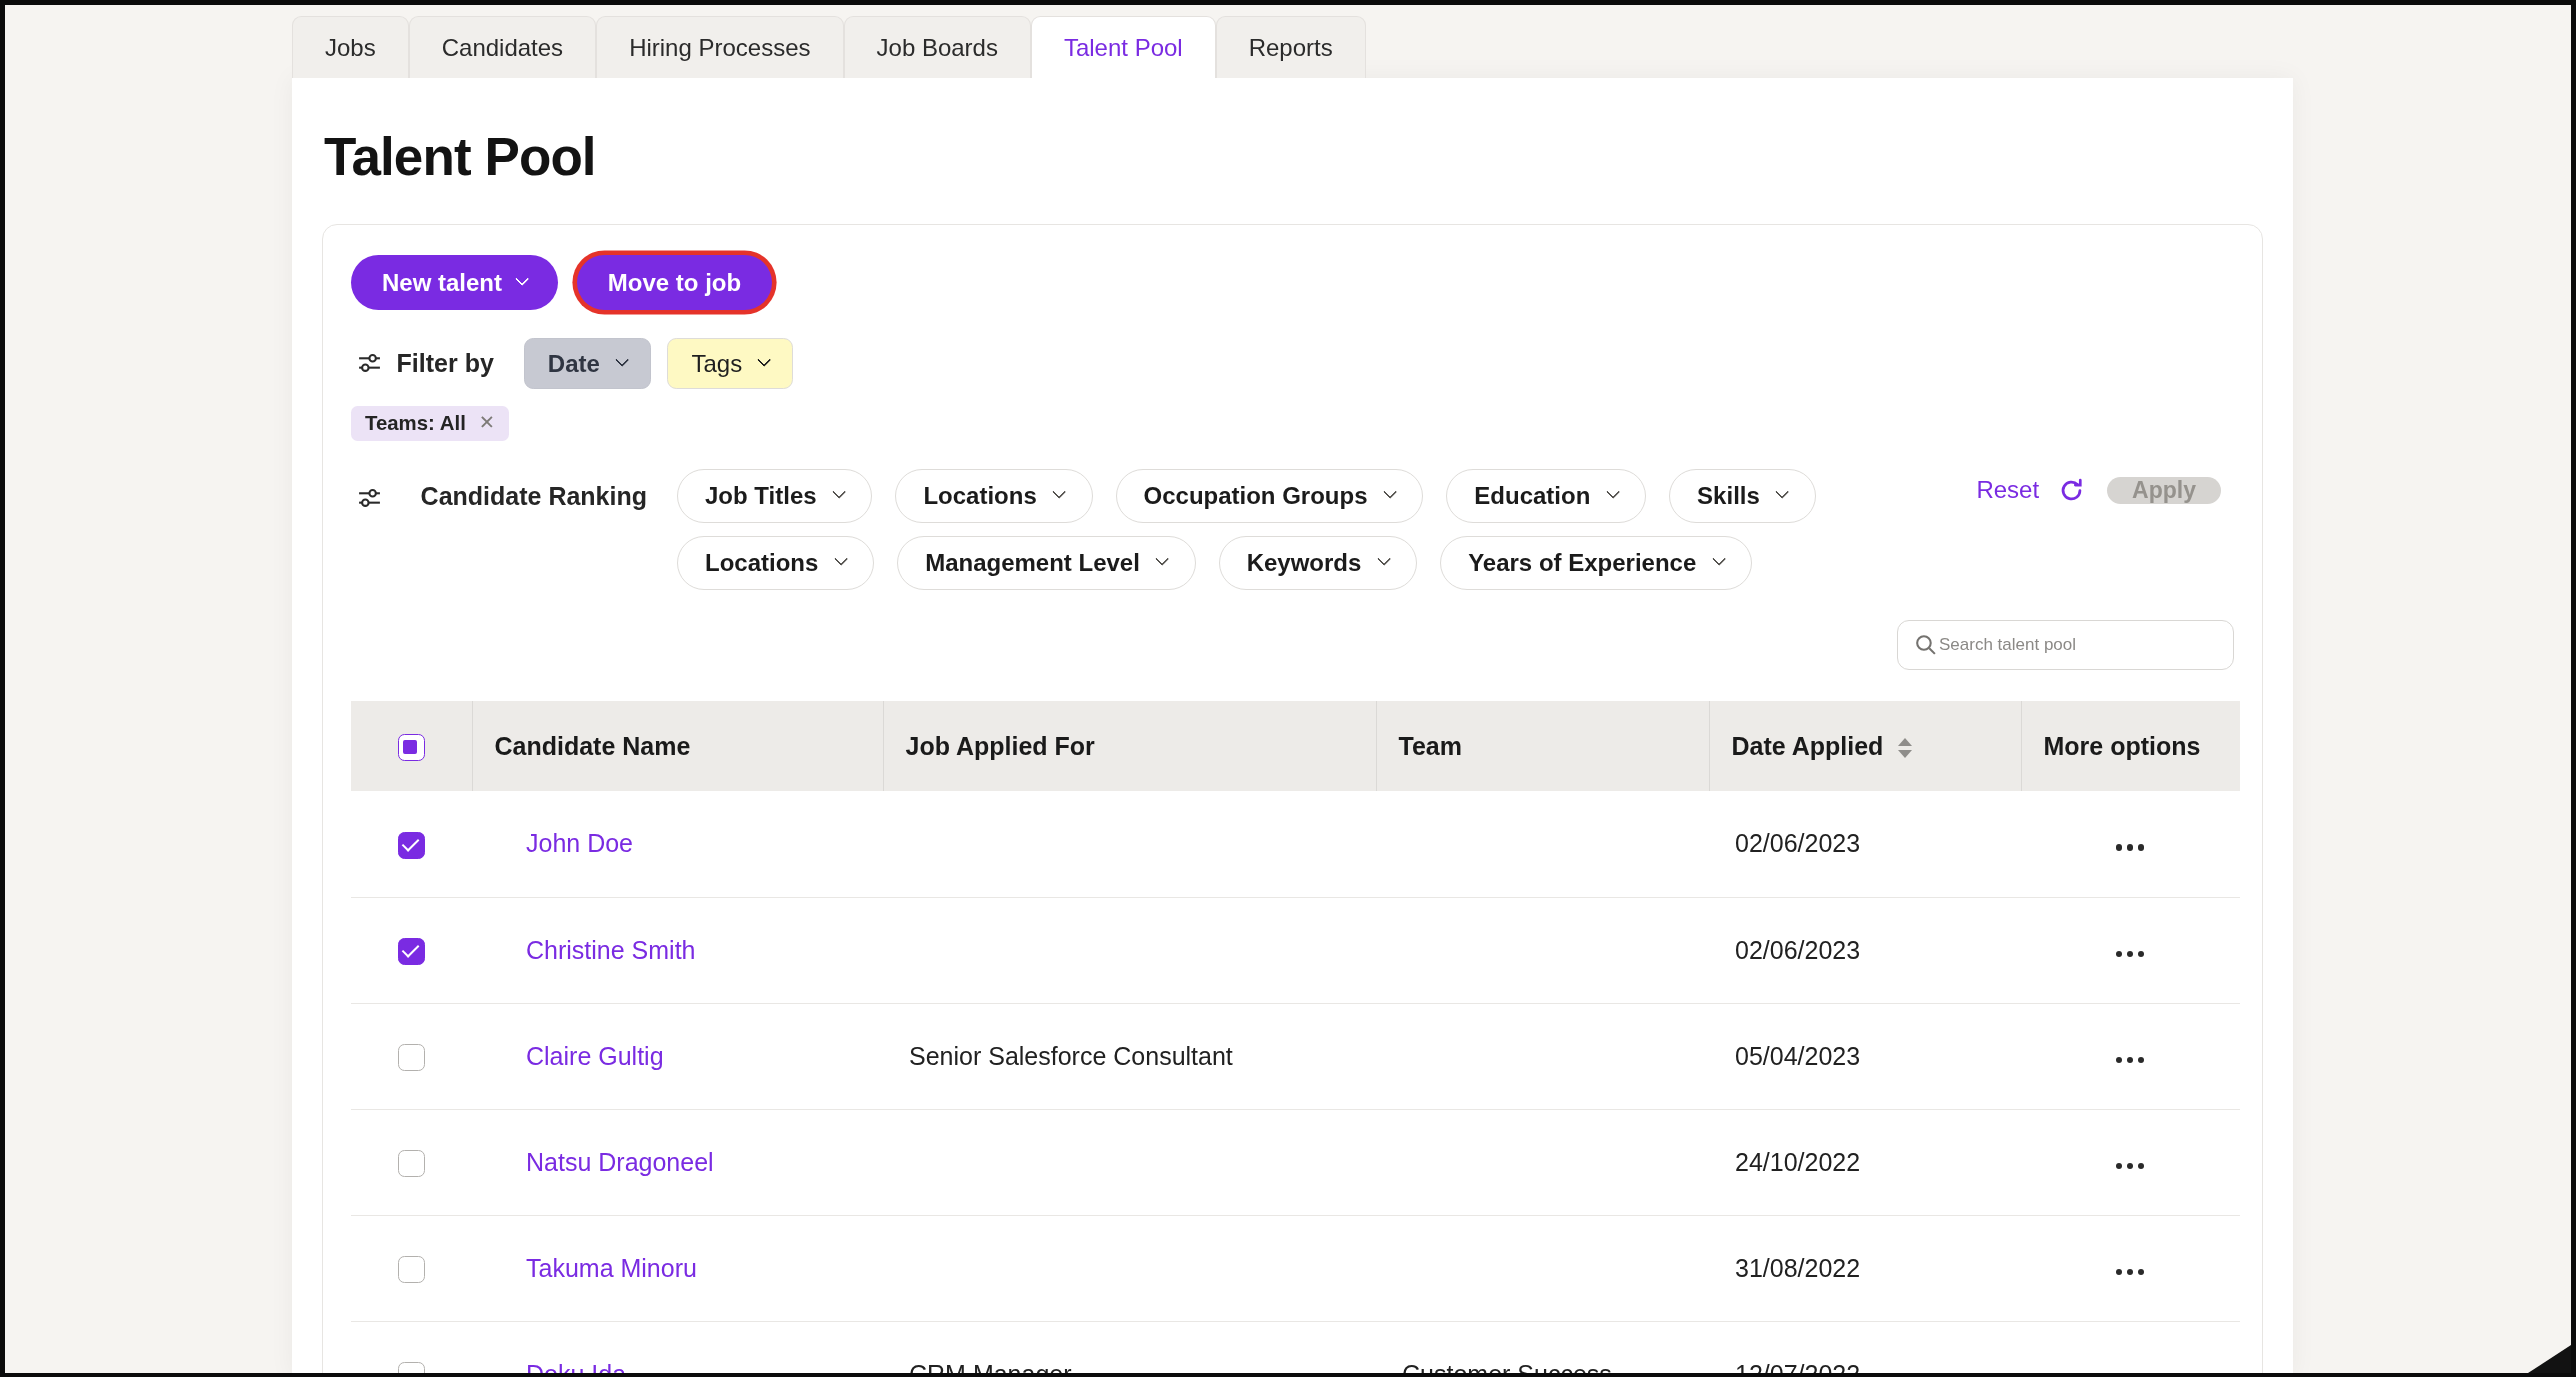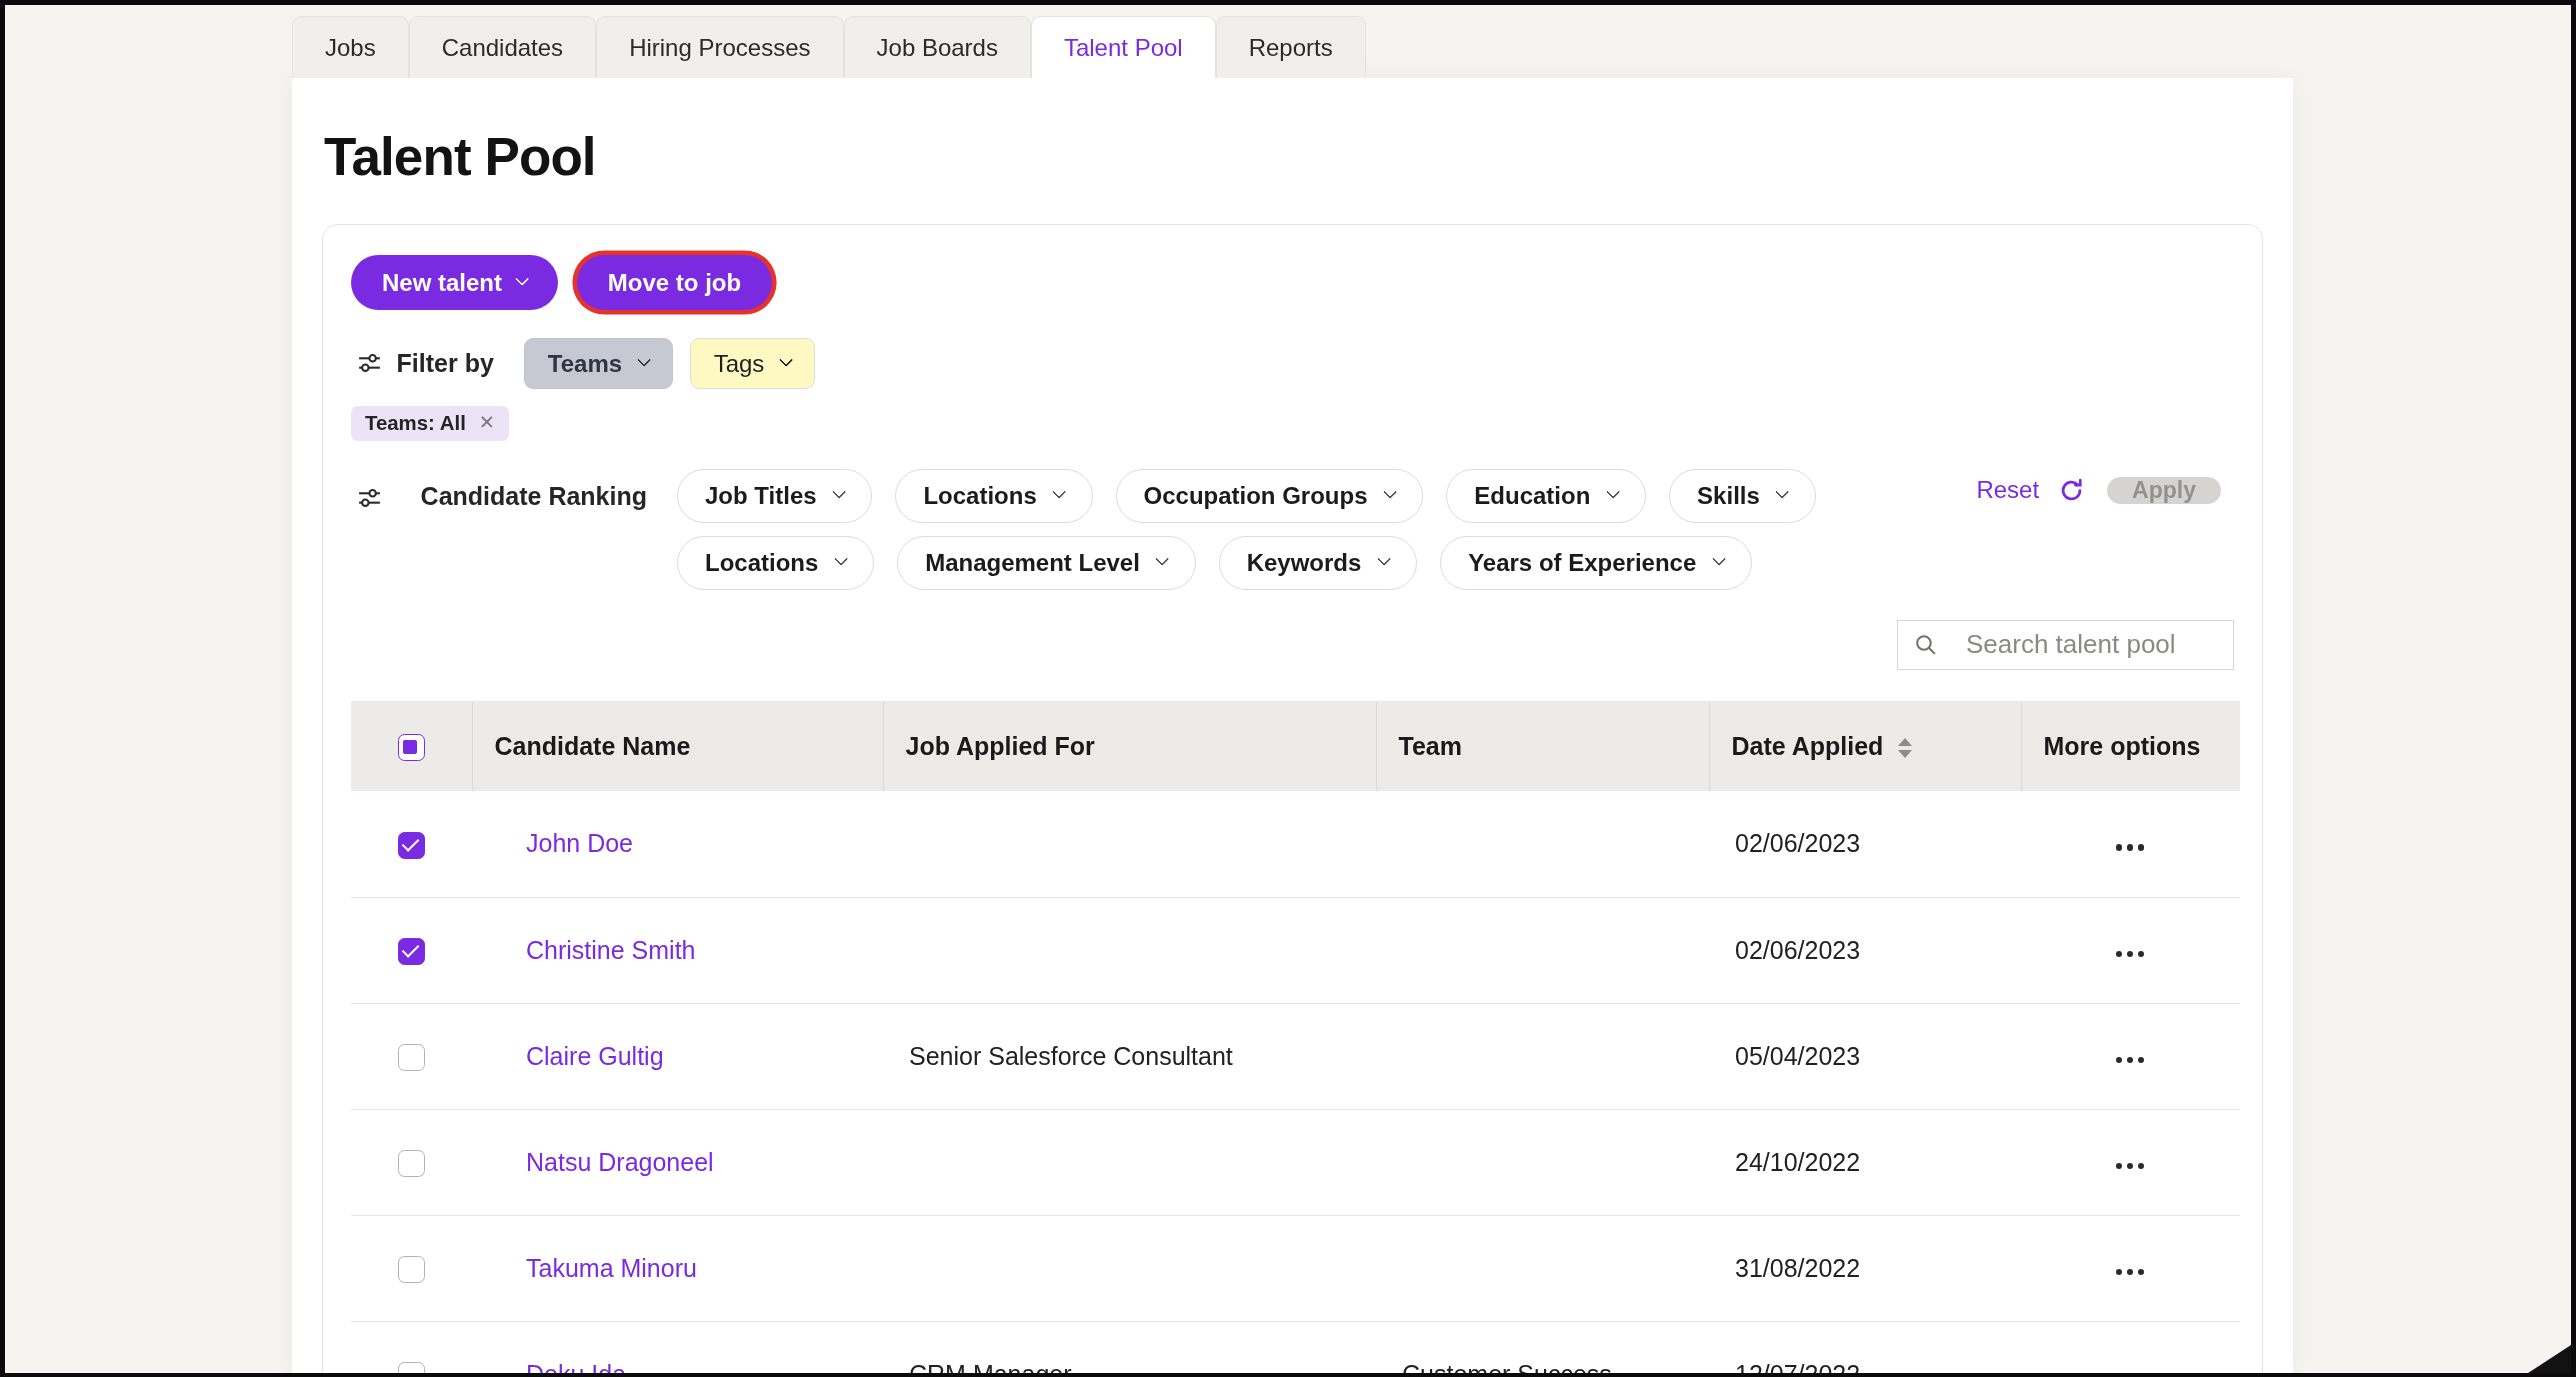--- a/index.html
+++ b/index.html
@@ -80,22 +80,22 @@
   .ranking-actions { margin-left:auto; display:flex; align-items:center; gap:22px; margin-top:7.4px; margin-right:13px; }
   .reset-link { color:#7A2BE2; font-size:24px; display:inline-flex; align-items:center; gap:19px; cursor:pointer; text-decoration:none;text-align:right; }
   .apply-btn { height:27px; padding:0 25px; border-radius:925px; background:#d6d4d1; color:#95928d;
     font-size:23px; font-weight:600; border:none; font-family:inherit; }
 
   
   .search-row { margin-top:30px; display:flex; justify-content:flex-end; }
   .search-box { position:relative; width:337px; height:50px; }
   .search-box svg { position:absolute; left:15.7px; top:12px; }
   .search-box input {
-    width:100%; height:100%; border:0.9px solid #d9d7d4; border-radius:0;
-    padding:0 15px 0 68px; font-size:26px; color:#333; background:#fff; font-family:inherit; outline:none;
+    width:100%; height:100%; border:0.9px solid #d9d7d4; border-radius:12px;
+    padding:0 15px 0 41px; font-size:17px; color:#333; background:#fff; font-family:inherit; outline:none;
   }
   .search-box input::placeholder { color:#8b8986; }
 
   
   .table-wrap { margin-top:31.5px; }
   table { width:100%; border-collapse:collapse; table-layout:fixed; }
   thead th {
     background:#edebe8; height:90px; text-align:left; font-size:25px; font-weight:700; color:#1a1a1a;
     padding:0 0 0 26px;
   }
@@ -162,21 +162,21 @@
       <span class="icon-sliders">
         <svg width="25" height="25" viewBox="0 0 24 24" fill="none" stroke="#2a2a2a" stroke-width="2">
           <line x1="2" y1="7" x2="22" y2="7"></line>
             <line x1="2" y1="16" x2="22" y2="16"></line>
           <circle cx="15" cy="7" r="3.1" fill="#fff"></circle>
             <circle cx="8" cy="16" r="3.1" fill="#fff"></circle>
         </svg>
       </span>
       <span class="section-label">Filter by</span>
       <button class="chip selected">
-        <span>Teams</span>
+        <span>Date</span>
         <span class="chev"></span>
       </button>
       <button class="chip">
         <span>Tags</span>
         <span class="chev"></span>
       </button>
     </div>
 
     <div class="active-filters">
       <span class="tag-chip">

